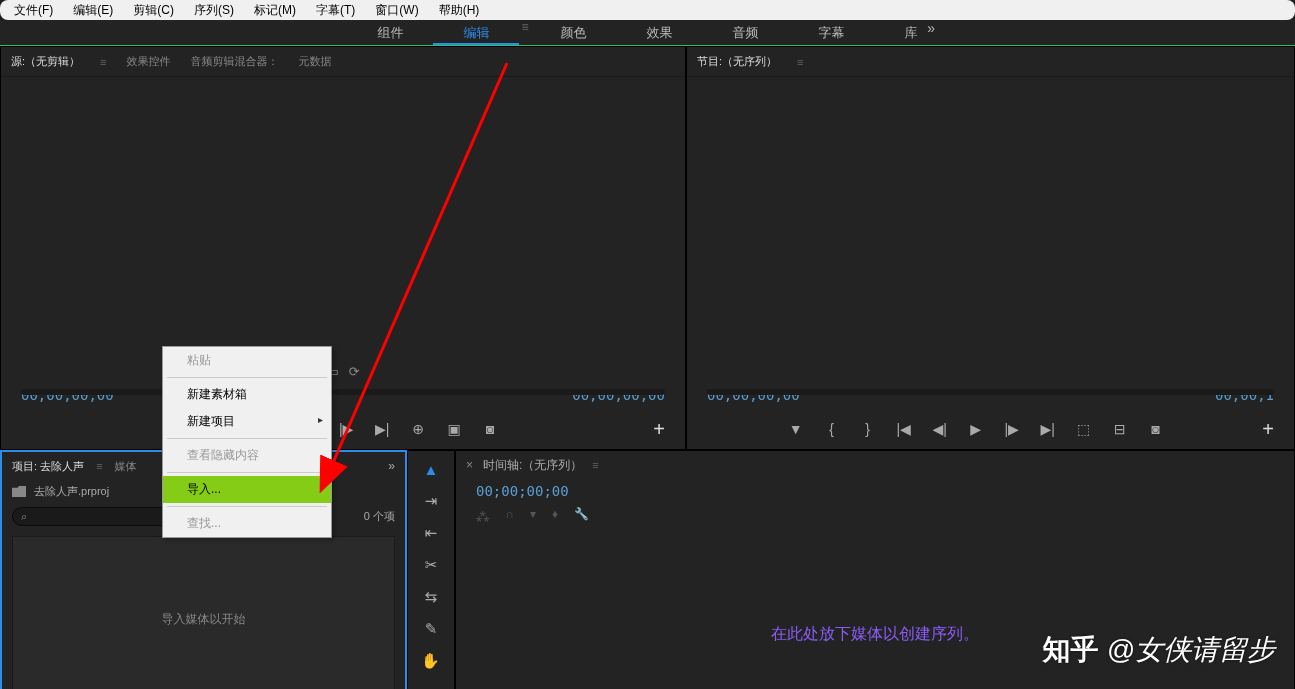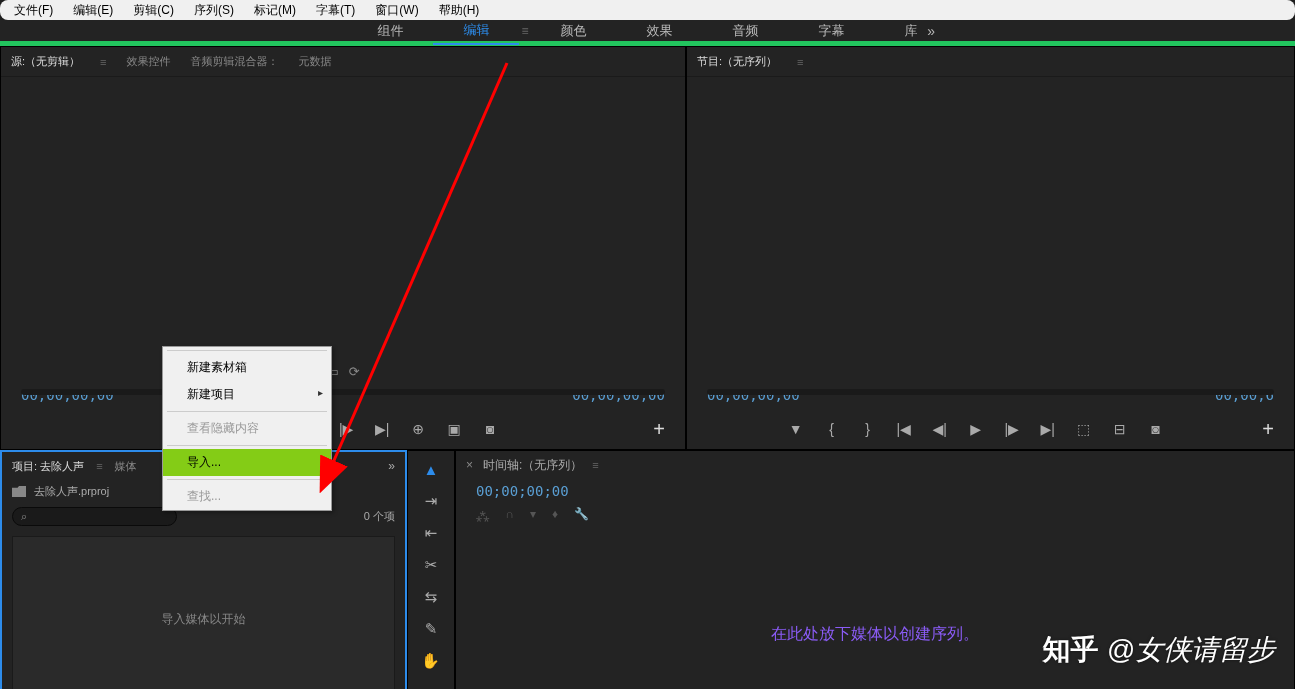--- a/index.html
+++ b/index.html
@@ -1,21 +1,21 @@
 <!DOCTYPE html>
 <html><head>
   <meta charset="utf-8">
   <style>
     * { margin: 0; padding: 0; box-sizing: border-box; font-family: "Microsoft YaHei", sans-serif; }
     body { background: #1e1e1e; color: #b8b8b8; font-size: 12px; overflow: hidden; width: 1295px; height: 689px; position: relative; }
     
     .menubar { background: #f0f0f0; color: #000; height: 20px; display: flex; align-items: center; padding: 0 4px; font-size: 12px; border-radius: 8px; }
     .menubar-item { padding: 2px 10px; cursor: pointer; }
     
-    .workspace-bar { background: #232323; height: 26px; display: flex; align-items: center; justify-content: center; gap: 0; position: relative; border-bottom: 5px solid #22c55e; }
+    .workspace-bar { background: #232323; height: 26px; display: flex; justify-content: center; gap: 0; position: relative; border-bottom: 1px solid #22c55e; }
     .workspace-item { padding: 4px 30px; cursor: pointer; color: #b8b8b8; font-size: 13px; }
     .workspace-item.active { color: #2d8ceb; border-bottom: 2px solid #2d8ceb; }
     .workspace-more { position: absolute; right: 360px; color: #b8b8b8; cursor: pointer; font-size: 14px; }
     .ws-sep { color: #666; padding: 0 2px; }
     
     .main-area { display: flex; height: 404px; }
     .panel { background: #232323; border: 1px solid #000; display: flex; flex-direction: column; }
     .source-panel { width: 686px; }
     .program-panel { flex: 1; }
     
@@ -153,21 +153,21 @@
   </div>
 
   <div class="panel program-panel">
     <div class="panel-tabs">
       <span class="panel-tab active">节目:（无序列）</span>
       <span class="tab-sep">≡</span>
     </div>
     <div class="monitor-body"></div>
     <div class="timecode-row">
       <span class="timecode">00;00;00;00</span>
-      <span class="timecode">00;00;6</span>
+      <span class="timecode">00;00;1</span>
     </div>
     <div class="scrubber">
         <div class="scrubber-track"></div>
       </div>
     <div class="transport">
       <div class="transport-spacer"></div>
       <span class="transport-btn">▼</span>
       <span class="transport-btn">{</span>
       <span class="transport-btn">}</span>
       <span class="transport-btn">|◀</span>
@@ -249,20 +249,21 @@
       <span class="tl-icon">♦</span>
       <span class="tl-icon">🔧</span>
     </div>
     <div class="timeline-body">
       <span class="timeline-hint">在此处放下媒体以创建序列。</span>
     </div>
   </div>
 </div>
 
 <div class="context-menu">
+  <div class="ctx-item disabled">粘贴</div>
   <div class="ctx-sep"></div>
   <div class="ctx-item">新建素材箱</div>
   <div class="ctx-item">
     <span>新建项目</span>
     <span class="ctx-arrow">▸</span>
   </div>
   <div class="ctx-sep"></div>
   <div class="ctx-item disabled">查看隐藏内容</div>
   <div class="ctx-sep"></div>
   <div class="ctx-item highlighted">导入...</div>

